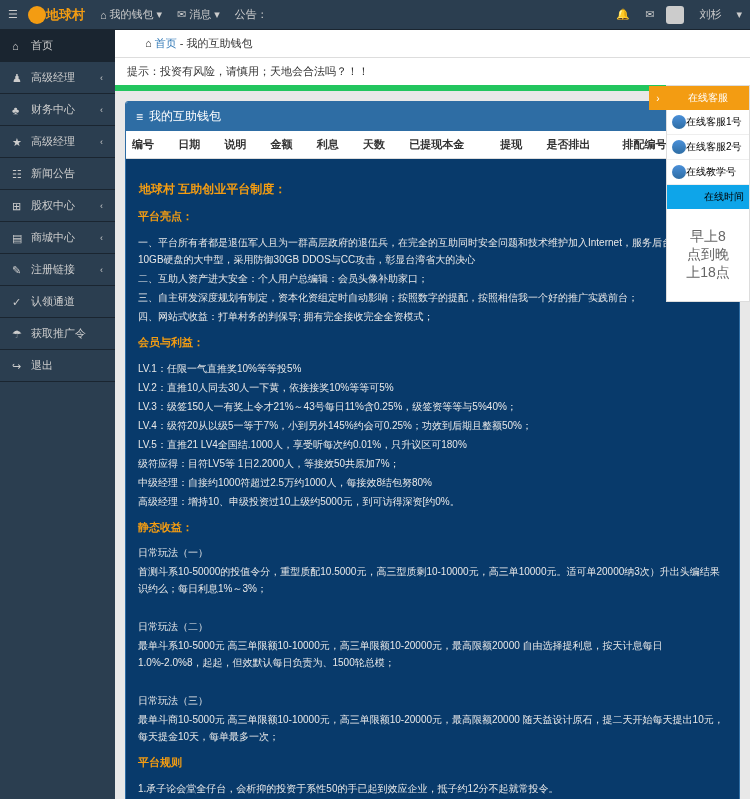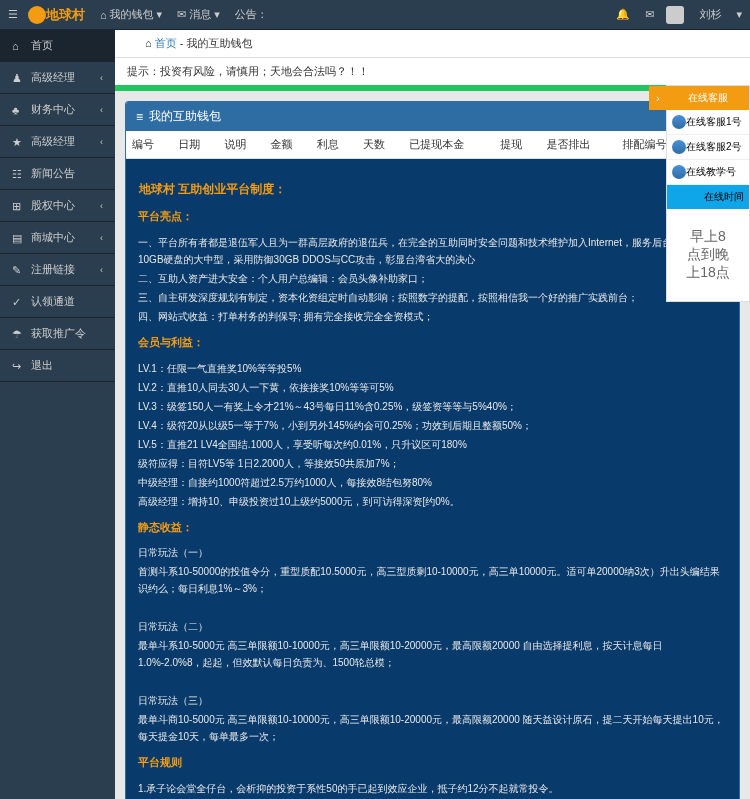--- a/index.html
+++ b/index.html
@@ -19,21 +19,21 @@
 .sidebar-item.active{background:#1a2530}
 .chevron{margin-left:auto;font-size:9px}
 .main{margin-left:115px;padding:0;background:#e8e8e8;min-height:calc(100vh - 30px)}
 .breadcrumb{background:#fff;padding:6px 30px;font-size:11px;color:#333;border-bottom:1px solid #ddd}
 .breadcrumb a{color:#337ab7;text-decoration:none}
 .alert{background:#fff;padding:6px 12px;font-size:11px;color:#333;border-bottom:6px solid #22c55e}
 .content{padding:10px}
 .panel{background:#fff;border-radius:3px;overflow:hidden;border:1px solid #2e6da4}
 .panel-header{background:#2e6da4;color:#fff;padding:6px 10px;font-size:12px;display:flex;align-items:center;gap:6px}
 .table{width:100%;border-collapse:collapse}
-.table th{background:#fff;padding:6px;font-size:11px;color:#333;text-align:left;border-bottom:1px solid #ddd;font-weight:normal}
+.table th{background:#fff;padding:6px;font-size:11px;color:#333;text-align:left;border-bottom:1px solid #ddd;font-weight:bold}
 .content-box{background:#083a6b;color:#fff;padding:12px;font-size:10px;line-height:1.7}
 .content-box h3{color:#f39c12;font-size:12px;margin:8px 1px}
 .content-box h4{color:#f39c12;font-size:11px;margin:8px 0}
 .content-box p{margin:2px 0;color:#e8e8e8}
 .service-panel{position:fixed;right:0;top:85px;width:84px;background:#fff;border:1px solid #ddd;font-size:10px;z-index:100}
 .service-header{background:#f39c12;color:#fff;padding:5px;text-align:center;position:relative}
 .service-arrow{position:absolute;left:-18px;top:0;width:18px;height:100%;background:#f39c12;display:flex;align-items:center;justify-content:center;color:#fff}
 .service-item{padding:5px;border-bottom:1px solid #eee;display:flex;align-items:center;}
 .qq-icon{width:14px;height:14px;background:linear-gradient(#4a90d9,#2e6da4);border-radius:50%}
 .service-time{padding:5px;text-align:right;background:#0ea5e9}

